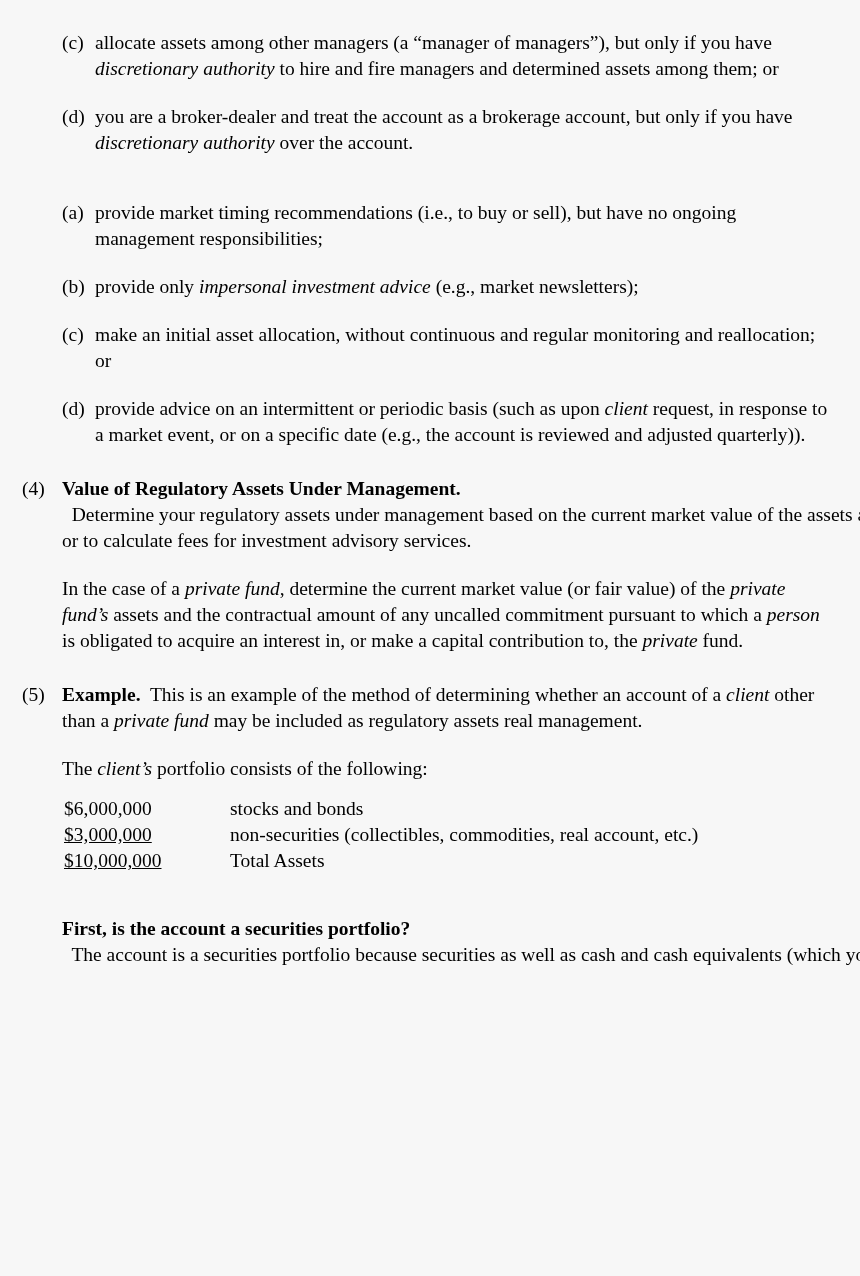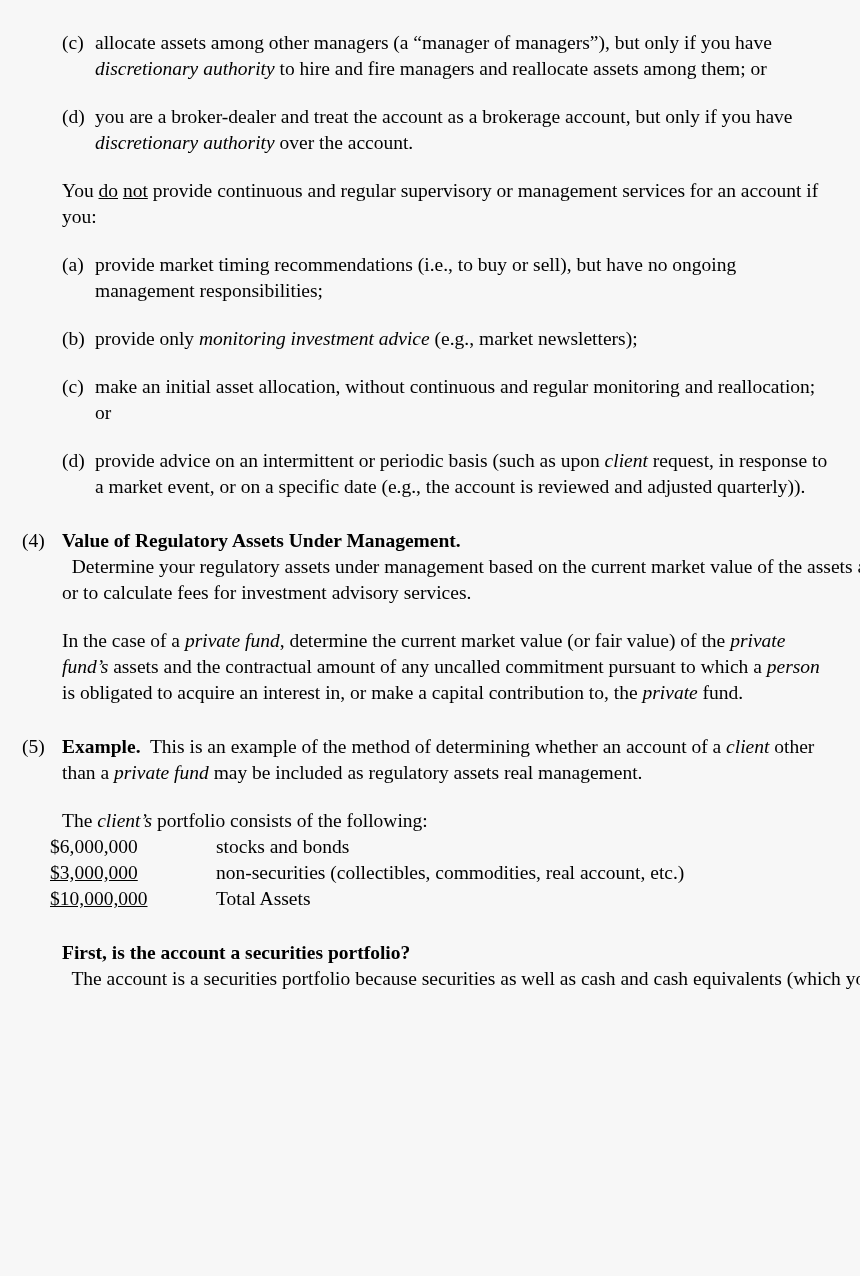--- a/index.html
+++ b/index.html
@@ -67,21 +67,21 @@
   .gap-md { height: 22px; }
   .gap-lg { height: 28px; }
 
   i, .it { font-style: italic; text-align: right; }
   b, .bd { font-weight: bold; }
   .ul { text-decoration: underline; }
 
   
   .money-table {
     padding-left: 40px;
-    margin: 0;
+    margin: 14px;
     border-collapse: collapse;
   }
   .money-table td {
     padding: 0;
     line-height: 26px;
     vertical-align: baseline;
     font-size: 19.5px;
     white-space: nowrap;
   }
   .money-table td.amount {
@@ -96,45 +96,42 @@
     padding-left: 0;
   }
   .sp { white-space: pre; }
 </style>
 </head>
 <body>
 
 <div class="page">
 
   <p class="para item-letter">
-    <span class="marker">(c)</span><span>allocate assets among other managers (a “manager of managers”), but only if you have </span><i>discretionary authority</i><span> to hire and fire managers and reallocate assets among them; or</span>
+    <span class="marker">(c)</span><span>allocate assets among other managers (a “manager of managers”), but only if you have </span><i>discretionary authority</i><span> to hire and fire managers and determined assets among them; or</span>
   </p>
 
   <div class="gap-md"></div>
 
   <p class="para item-letter">
     <span class="marker">(d)</span><span>you are a broker-dealer and treat the account as a brokerage account, but only if you have </span><i>discretionary authority</i><span> over the account.</span>
   </p>
 
   <div class="gap-md"></div>
 
-  <p class="para indent1">
-    <span>You </span><span class="ul">do</span><span> </span><span class="ul">not</span><span> provide continuous and regular supervisory or management services for an account if you:</span>
-  </p>
 
   <div class="gap-md"></div>
 
   <p class="para item-letter">
     <span class="marker">(a)</span><span>provide market timing recommendations (i.e., to buy or sell), but have no ongoing management responsibilities;</span>
   </p>
 
   <div class="gap-md"></div>
 
   <p class="para item-letter">
-    <span class="marker">(b)</span><span>provide only </span><i>monitoring investment advice</i><span> (e.g., market newsletters);</span>
+    <span class="marker">(b)</span><span>provide only </span><i>impersonal investment advice</i><span> (e.g., market newsletters);</span>
   </p>
 
   <div class="gap-md"></div>
 
   <p class="para item-letter">
     <span class="marker">(c)</span><span>make an initial asset allocation, without continuous and regular monitoring and reallocation; or</span>
   </p>
 
   <div class="gap-md"></div>
 

